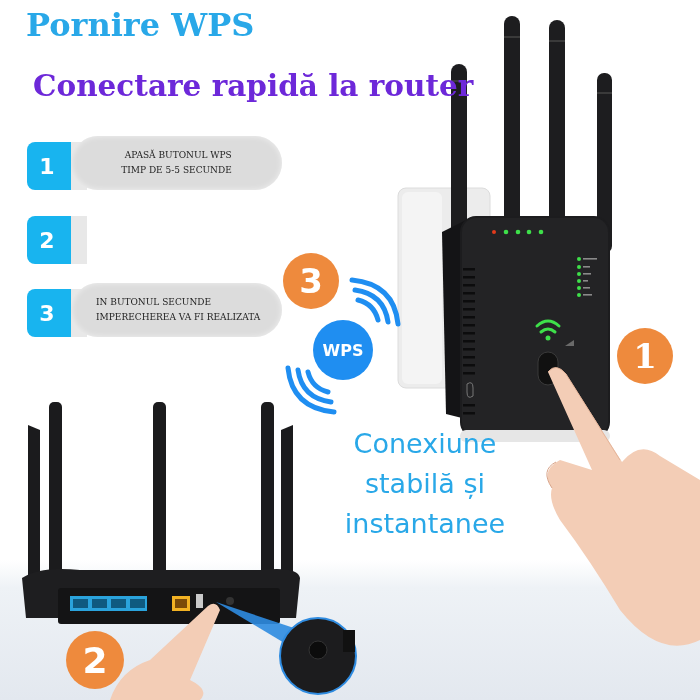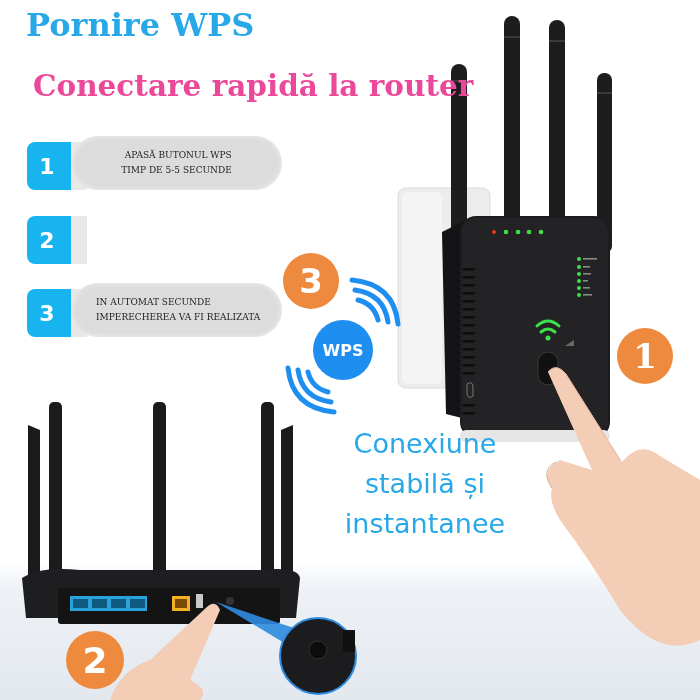--- a/index.html
+++ b/index.html
@@ -12,21 +12,21 @@
     }
 
     .title-1 {
       position: absolute; left: 26px; top: 6px;
       font-family: "DejaVu Serif", serif; font-weight: bold;
       font-size: 32px; color: #29a8e8; letter-spacing: 0px;
     }
     .title-2 {
       position: absolute; left: 33px; top: 68px;
       font-family: "DejaVu Serif", serif; font-weight: bold;
-      font-size: 29.5px; color: #ec4899; white-space: nowrap;
+      font-size: 29.5px; color: #6d28d9; white-space: nowrap;
     }
 
     
     .step {
       position: absolute; left: 27px; width: 255px; height: 56px;
     }
     .step .num {
       position: absolute; left: 0; top: 8px; width: 44px; height: 48px;
       background: #18b4ef; border-radius: 8px 0 0 8px;
       color: #fff; font-family: "DejaVu Sans", sans-serif; font-weight: bold;
@@ -225,21 +225,21 @@
 <div class="step" style="top:208px;">
   <div class="num-bg"></div>
   <div class="num">2</div>
 </div>
 
 <div class="step" style="top:281px;">
   <div class="num-bg"></div>
   <div class="num">3</div>
   <div class="pill left">
     <div>
-      <span>IN AUTOMAT SECUNDE</span>
+      <span>IN BUTONUL SECUNDE</span>
       <span>IMPERECHEREA VA FI REALIZATA</span>
     </div>
   </div>
 </div>
 
 <div class="badge" style="left:283px; top:253px; width:56px; height:56px; font-size:34px;">3</div>
 
 <div class="wps-circle">WPS</div>
 
 <div class="badge serif" style="left:617px; top:328px; width:56px; height:56px; font-size:34px;">1</div>

